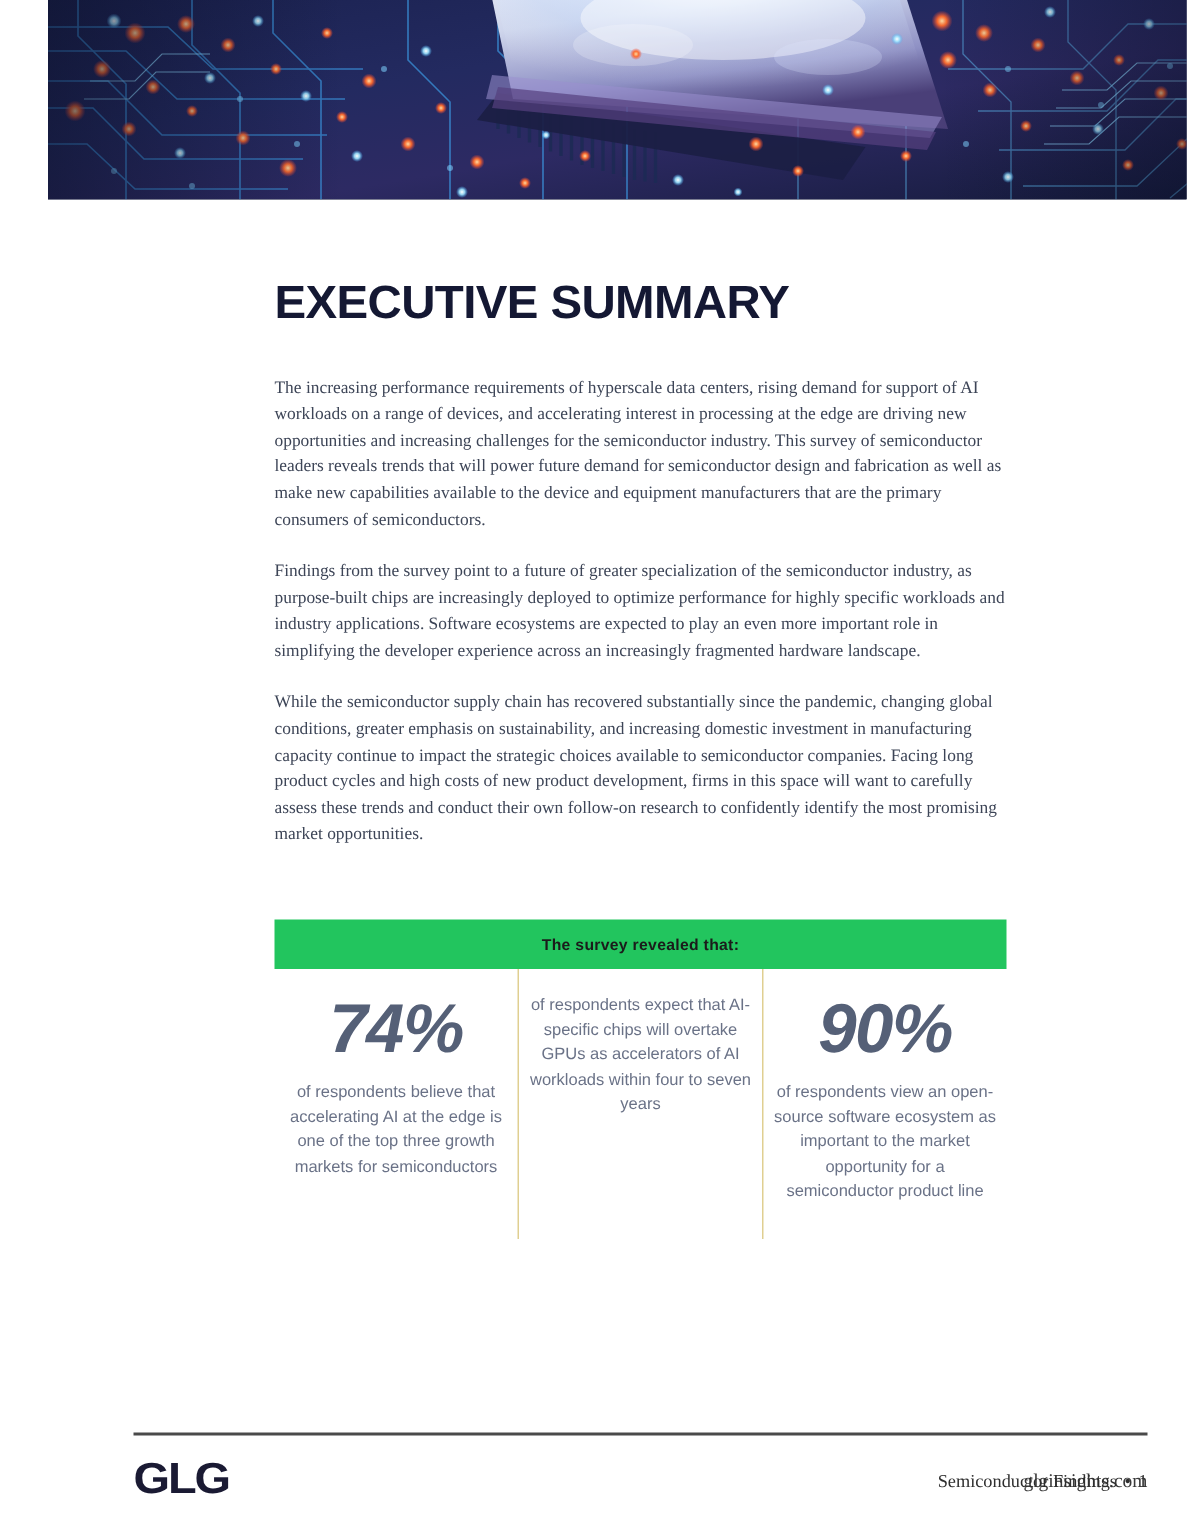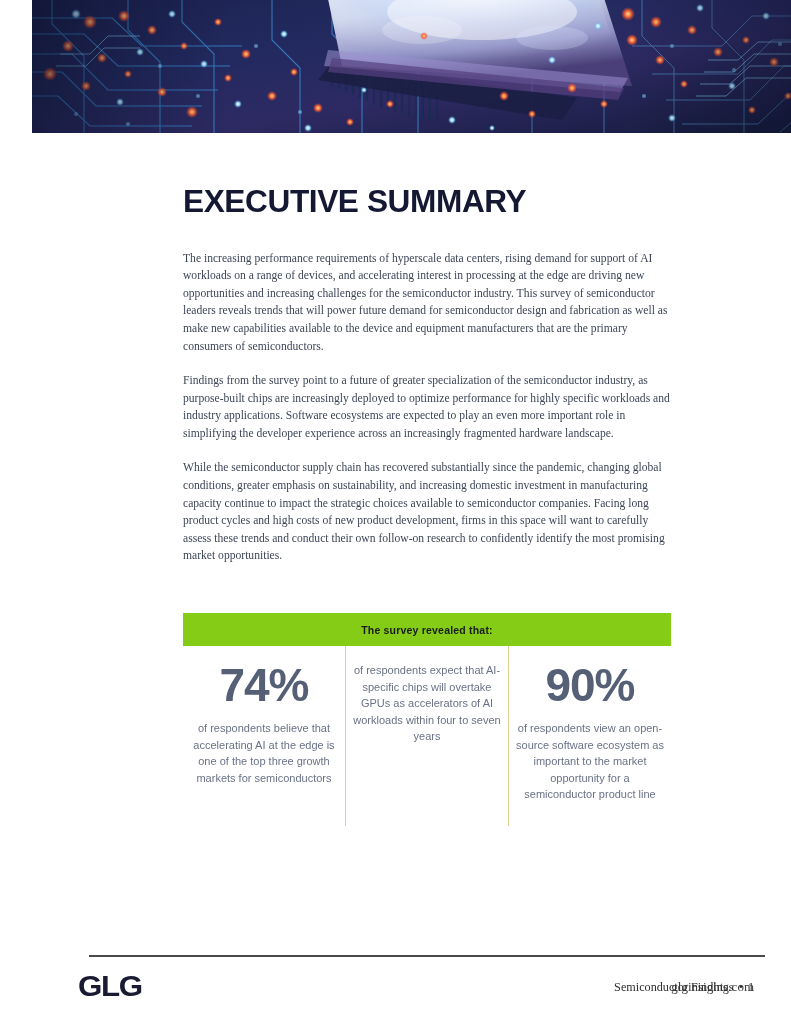--- a/index.html
+++ b/index.html
@@ -33,47 +33,47 @@
     font-size:11.6px; line-height:17.6px; color:#3d4557;
     margin-bottom:17px; text-align:left;font-family:Liberation Serif, serif;
   }
   .body-copy p:last-child { margin-bottom:0; }
 
   
   .stats-box {
     position:absolute; left:151px; top:613px; width:488px;
   }
   .stats-header {
-    background:#84cc16; height:33px;
+    background:#22c55e; height:33px;
     display:flex; align-items:center; justify-content:center;
   }
   .stats-header-label {
     font-size:10.5px; font-weight:bold; color:#1b1b1b; letter-spacing:0.2px;
   }
   .stats-cols { display:flex; width:488px; }
   .stat-col {
     flex:1 1 0; padding:16px 6px 22px; text-align:center;
     min-height:180px;
   }
   .stat-col + .stat-col { border-left:1.5px solid #e0cf91; }
   .stat-value {
     font-size:46px; font-weight:bold; color:#556077;
-    line-height:1.0; letter-spacing:-1px; margin-bottom:12px;
+    line-height:1.0; letter-spacing:-1px; margin-bottom:12px;font-style:italic;
   }
   .stat-caption {
     font-size:11px; line-height:16.6px; color:#6a7287;
   }
 
   
   .footer-rule {
     position:absolute; left:57px; top:955px; width:676px;
     height:2px; background:#4a4a4a;
   }
   .footer {
-    position:absolute; left:46px; top:968px; width:676px; height:40px;
+    position:absolute; left:57px; top:968px; width:676px; height:40px;
   }
   .footer-logo {
     position:absolute; left:0; top:2px;
     font-size:29px; font-weight:bold; color:#1a1a33;
     letter-spacing:-1.3px;
     font-family:"Liberation Sans", sans-serif;
     transform:scaleX(1.08); transform-origin:left center;
   }
   .footer-center {
     position:absolute; left:0; right:0; top:11px; text-align:right;

